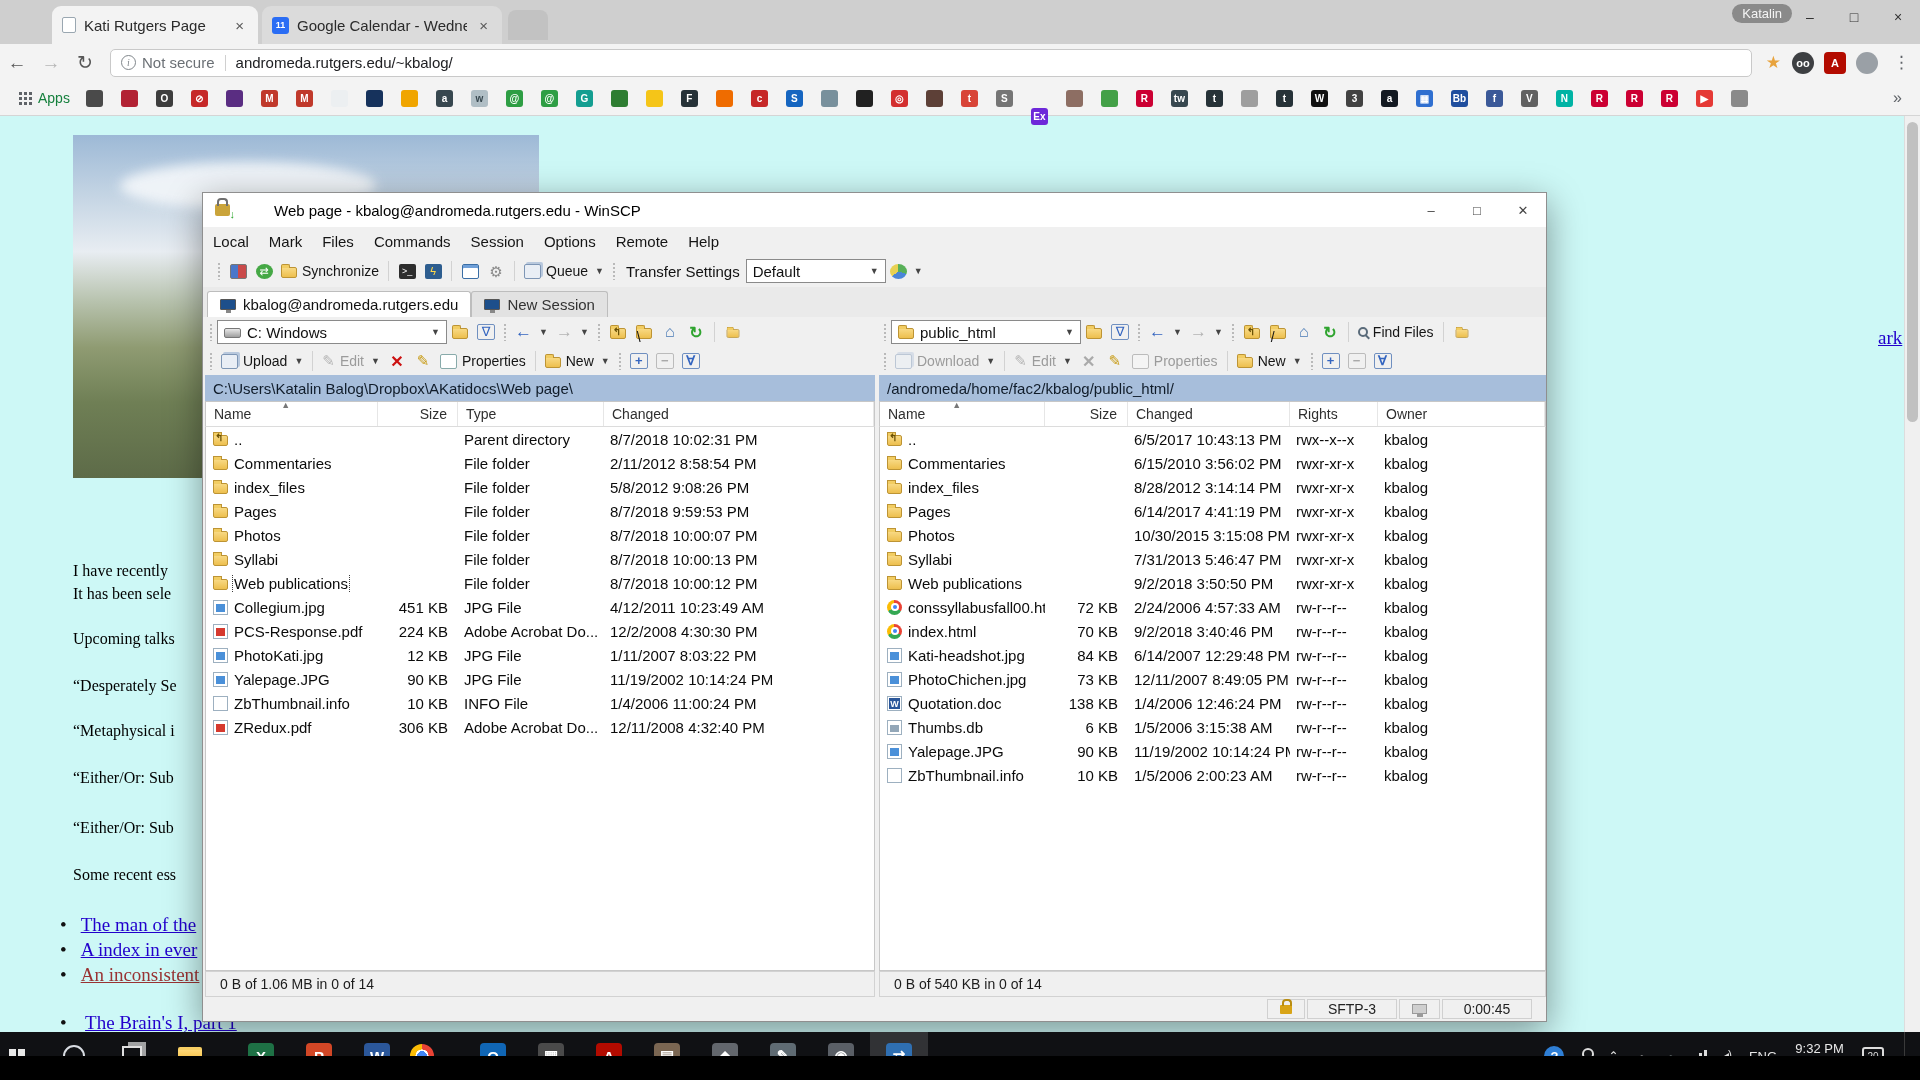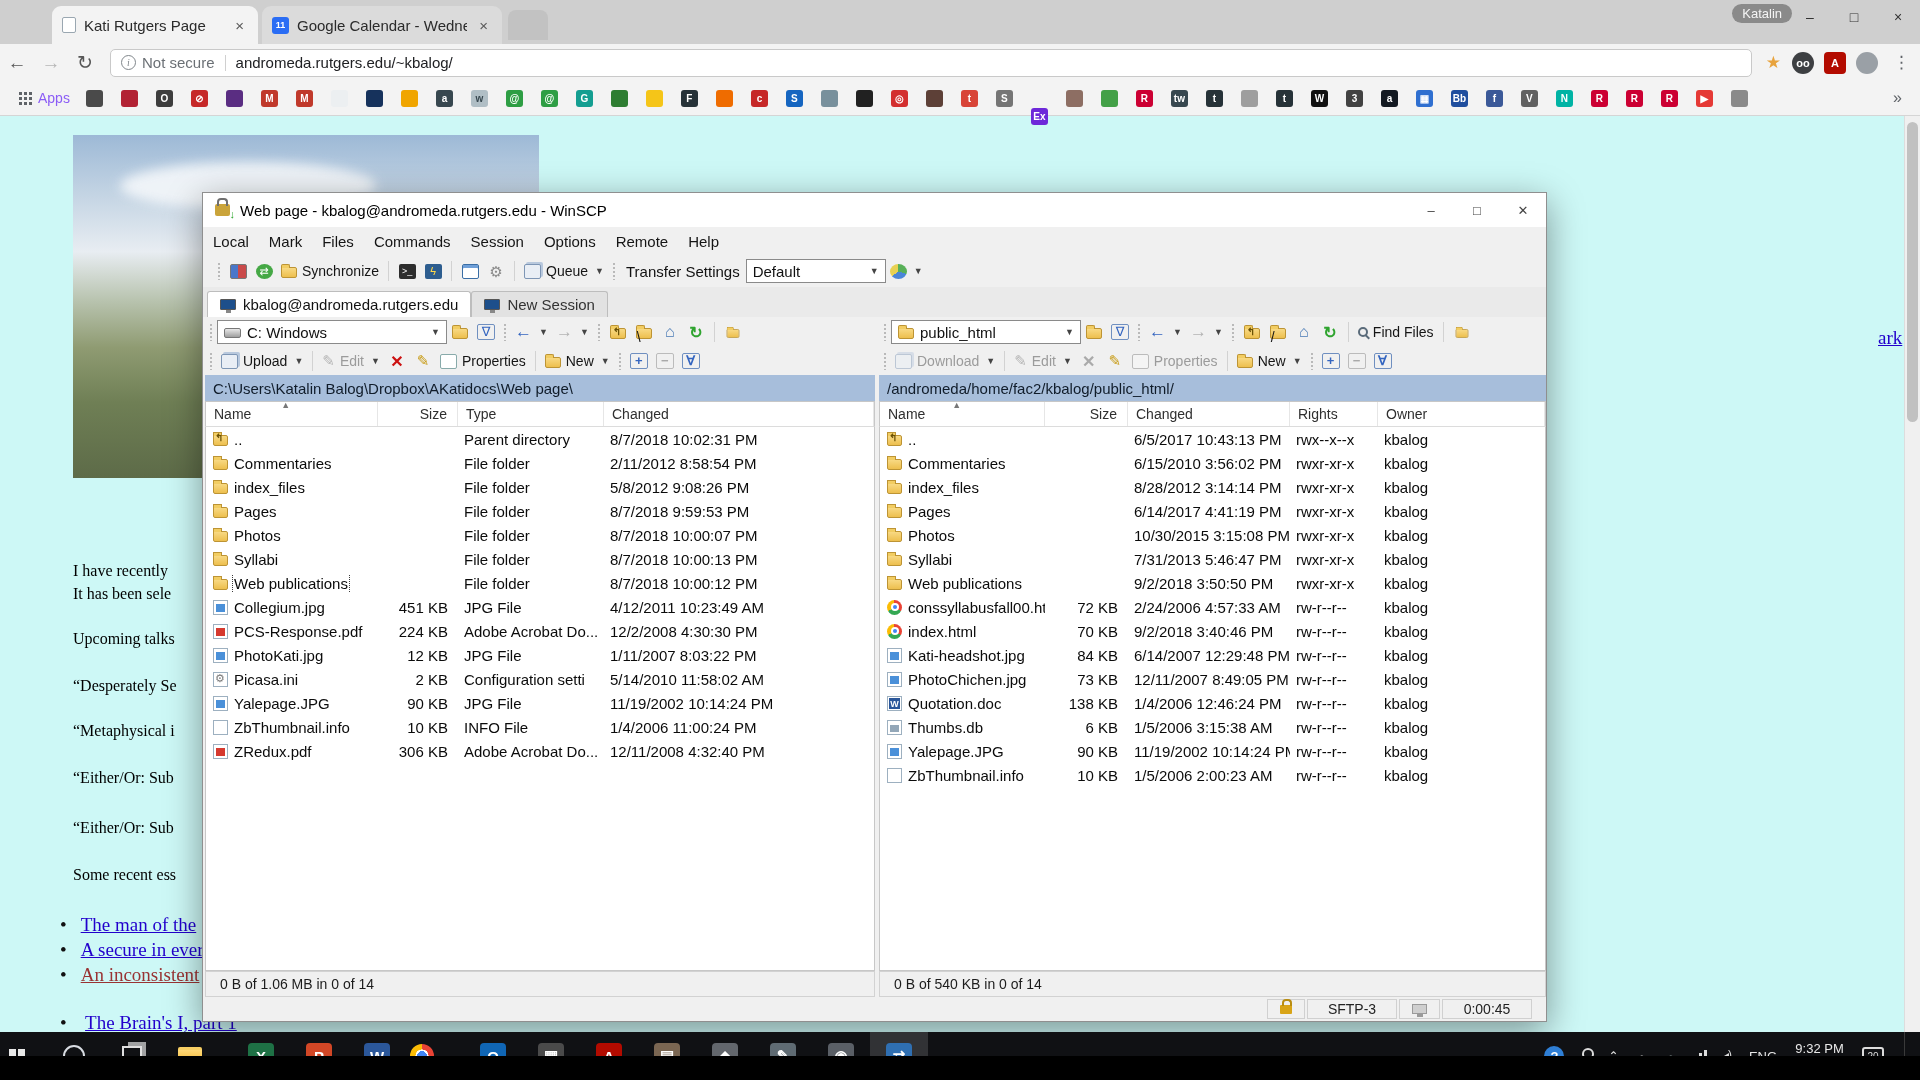--- a/index.html
+++ b/index.html
@@ -36,21 +36,21 @@
   .exticon{width:22px;height:22px;border-radius:4px;margin:0 5px;display:flex;align-items:center;justify-content:center;
     color:#fff;font-size:11px;font-weight:bold;}
   .ext-glasses{background:#3d3f42;border-radius:50%;}
   .ext-acrobat{background:#b30b00;}
   .ext-person{background:#9aa0a6;border-radius:50%;}
   .kebab{color:#5f6368;font-size:17px;margin:0 10px;letter-spacing:0;}
   .bookbar{position:absolute;left:0;top:81px;width:1920px;height:35px;background:#f3f3f3;border-bottom:1px solid #d5d5d5;
     display:flex;align-items:center;padding:0 10px;}
   .appsgrid{width:14px;height:14px;margin:0 6px 0 8px;
     background-image:radial-gradient(#5f6368 1.6px,transparent 1.8px);background-size:5px 5px;}
-  .appslbl{font-size:14px;color:#8b5cf6;margin-right:16px;}
+  .appslbl{font-size:14px;color:#15803d;margin-right:16px;}
   .favrow{display:flex;gap:18px;align-items:center;}
   .bfav{width:17px;height:17px;border-radius:3px;color:#fff;font-size:10px;font-weight:bold;
     display:flex;align-items:center;justify-content:center;overflow:hidden;}
   .bb-overflow{margin-left:auto;color:#5f6368;font-size:16px;padding:0 8px;}
 
   
   .photo{position:absolute;left:73px;top:135px;width:466px;height:343px;
     background:linear-gradient(180deg,#9db9d6 0%,#c5d5e4 18%,#e8edf2 34%,#b9c4b0 48%,#8f9b72 62%,#6f7f55 78%,#5d6b48 100%);}
   .photo::before{content:"";position:absolute;left:10%;top:8%;width:55%;height:14%;background:#f4f7fa;border-radius:50%;filter:blur(6px);opacity:.9;}
   .photo::after{content:"";position:absolute;left:45%;top:20%;width:40%;height:10%;background:#eef2f6;border-radius:50%;filter:blur(7px);opacity:.8;}
@@ -63,21 +63,21 @@
   li.visited .plink,.plink.visited{color:#993333;}
   .lone-link{position:absolute;left:60px;top:1012px;font-family:"Liberation Serif",serif;font-size:19px;white-space:nowrap;}
   .lone-link::before{content:"•";color:#111;margin-right:14px;}
   .right-frag{position:absolute;left:1878px;top:327px;font-family:"Liberation Serif",serif;font-size:19px;}
   .pg-scroll{position:absolute;right:0;top:116px;width:16px;height:916px;background:#f0f0f0;border-left:1px solid #ddd;}
   .pg-thumb{position:absolute;left:2px;top:6px;width:11px;height:300px;background:#c1c1c1;border-radius:6px;}
 
   
   .ws{position:absolute;left:202px;top:192px;width:1345px;height:830px;background:#f0f0f0;
     border:1px solid #8f8f8f;box-shadow:0 10px 34px rgba(0,0,0,.4);font-size:15px;color:#111;}
-  .ws-title{position:absolute;left:0;top:0;right:0;height:34px;background:#fff;display:flex;align-items:center;}
+  .ws-title{position:absolute;left:0;top:0;right:0;height:34px;background:#fff;display:flex;align-items:center;gap:34px;}
   .ws-title .t-text{margin-left:10px;font-size:15px;color:#000;}
   .ws-ico{position:relative;width:15px;height:12px;margin-left:12px;background:#caa43a;border-radius:2px;}
   .ws-ico::before{content:"";position:absolute;left:2px;top:-6px;width:7px;height:6px;border:2px solid #6f6f6f;border-bottom:none;border-radius:4px 4px 0 0;}
   .ws-ico::after{content:"↓";position:absolute;right:-5px;bottom:-4px;color:#2aa52a;font-size:11px;font-weight:bold;}
   .ws-btn{position:absolute;top:0;width:46px;height:34px;display:flex;align-items:center;justify-content:center;color:#444;font-size:13px;}
   .ws-menu{position:absolute;left:0;top:34px;right:0;height:28px;background:#f0f0f0;display:flex;align-items:center;}
   .ws-menu .mi{padding:0 10px;font-size:15px;color:#151515;}
   .grip{width:4px;height:18px;margin:0 4px;background-image:radial-gradient(#b9b9b9 1px,transparent 1.2px);background-size:4px 4px;}
   .ws-tools{position:absolute;left:0;top:62px;right:0;height:32px;background:#f0f0f0;display:flex;align-items:center;padding-left:10px;}
   .tbtn{height:24px;min-width:26px;display:flex;align-items:center;justify-content:center;gap:5px;padding:0 4px;
@@ -346,21 +346,21 @@
     <div class="pagetext" style="top:677px;">“Desperately Se</div>
     <div class="pagetext" style="top:722px;">“Metaphysical i</div>
     <div class="pagetext" style="top:769px;">“Either/Or: Sub</div>
     <div class="pagetext" style="top:819px;">“Either/Or: Sub</div>
     <div class="pagetext" style="top:866px;">Some recent ess</div>
   </div>
   <ul class="linklist">
 
       <li><a class="plink">The man of the</a></li>
 
-      <li><a class="plink">A secure in ever</a></li>
+      <li><a class="plink">A index in ever</a></li>
 
       <li class="visited"><a class="plink visited">An inconsistent</a></li>
     </ul>
   <div class="lone-link">
     <a class="plink">The Brain's I, part 1</a>
   </div>
   <a class="plink right-frag">ark</a>
   <div class="pg-scroll">
       <div class="pg-thumb"></div>
     </div>
@@ -634,29 +634,20 @@
           <div class="flist">
             <div class="fcell nm">
               <span class="fico image"></span>
               <span class="nmtext">PhotoKati.jpg</span>
             </div>
             <div class="fcell sz">12 KB</div>
             <div class="fcell pad">JPG File</div>
             <div class="fcell pad">1/11/2007 8:03:22 PM</div>
           </div>
 
-          <div class="flist">
-            <div class="fcell nm">
-              <span class="fico ini"></span>
-              <span class="nmtext">Picasa.ini</span>
-            </div>
-            <div class="fcell sz">2 KB</div>
-            <div class="fcell pad">Configuration setti</div>
-            <div class="fcell pad">5/14/2010 11:58:02 AM</div>
-          </div>
 
           <div class="flist">
             <div class="fcell nm">
               <span class="fico image"></span>
               <span class="nmtext">Yalepage.JPG</span>
             </div>
             <div class="fcell sz">90 KB</div>
             <div class="fcell pad">JPG File</div>
             <div class="fcell pad">11/19/2002 10:14:24 PM</div>
           </div>

